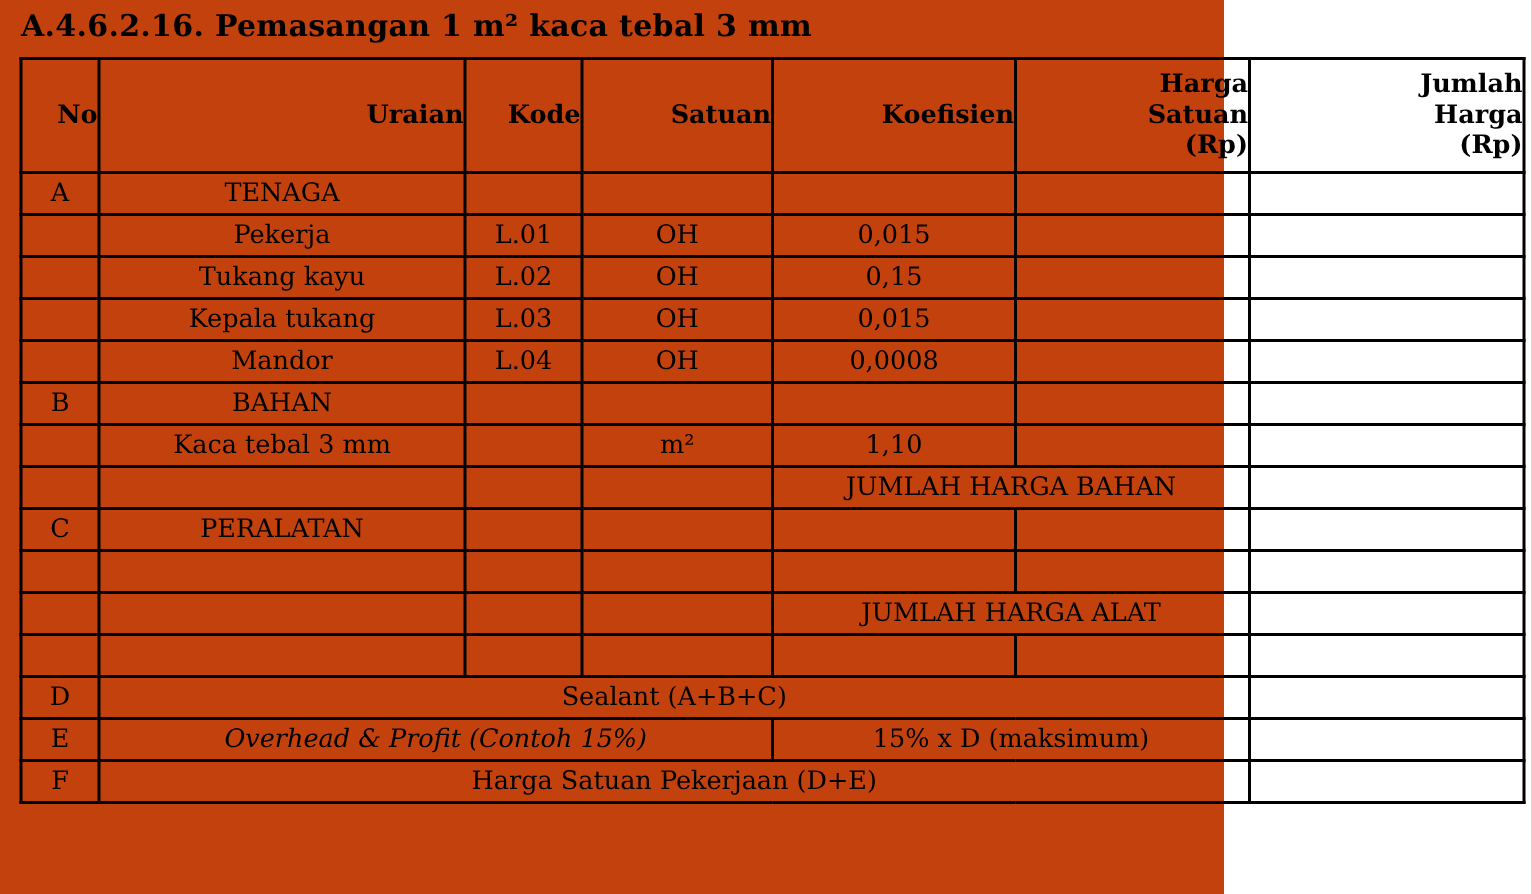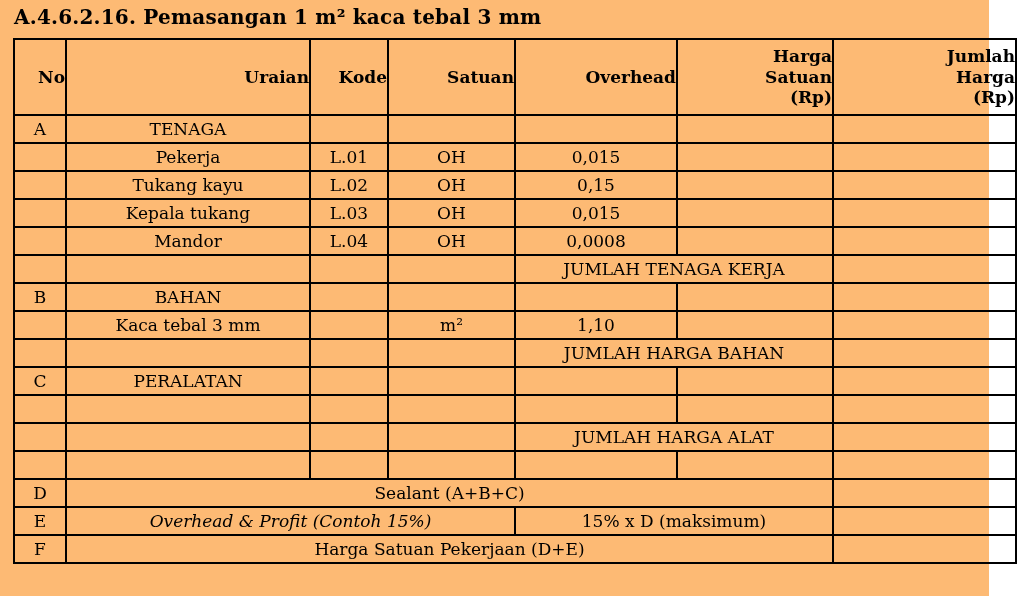--- a/index.html
+++ b/index.html
@@ -4,23 +4,23 @@
 <style>
   html, body {
     margin: 0;
     padding: 0;
     background: #ffffff;
     color: #000000;
     font-family: "DejaVu Serif", serif;
   }
   .page {
     position: relative;
-    width: 989px;
+    width: 816px;
     height: 596px;
-    background: #fdba74;
+    background: #c2410c;
     box-sizing: border-box;
     padding: 2px 0 0 13px;
   }
   .title {
     font-size: 20px;
     font-weight: bold;
     letter-spacing: 0.2px;
     margin: 3px 0 9px 1px;
     white-space: nowrap;
   }
@@ -79,21 +79,21 @@
       <col class="c-koefisien">
         <col class="c-harga">
         <col class="c-jumlah">
     </colgroup>
     <thead>
       <tr id="header-row">
           <th>No</th>
           <th>Uraian</th>
           <th>Kode</th>
           <th>Satuan</th>
-          <th>Overhead</th>
+          <th>Koefisien</th>
           <th>Harga
 Satuan
 (Rp)</th>
           <th>Jumlah
 Harga
 (Rp)</th>
         </tr>
     </thead>
     <tbody id="table-body">
         <tr>
@@ -135,28 +135,20 @@
         <tr>
           <td class="no-cell"></td>
           <td class="item">Mandor</td>
           <td>L.04</td>
           <td>OH</td>
           <td>0,0008</td>
           <td></td>
           <td></td>
         </tr>
         <tr>
-          <td class="no-cell"></td>
-          <td></td>
-          <td></td>
-          <td></td>
-          <td colspan="2" class="subtotal">JUMLAH TENAGA KERJA</td>
-          <td></td>
-        </tr>
-        <tr>
           <td class="no-cell">B</td>
           <td class="section">BAHAN</td>
           <td></td>
           <td></td>
           <td></td>
           <td></td>
           <td></td>
         </tr>
         <tr>
           <td class="no-cell"></td>

